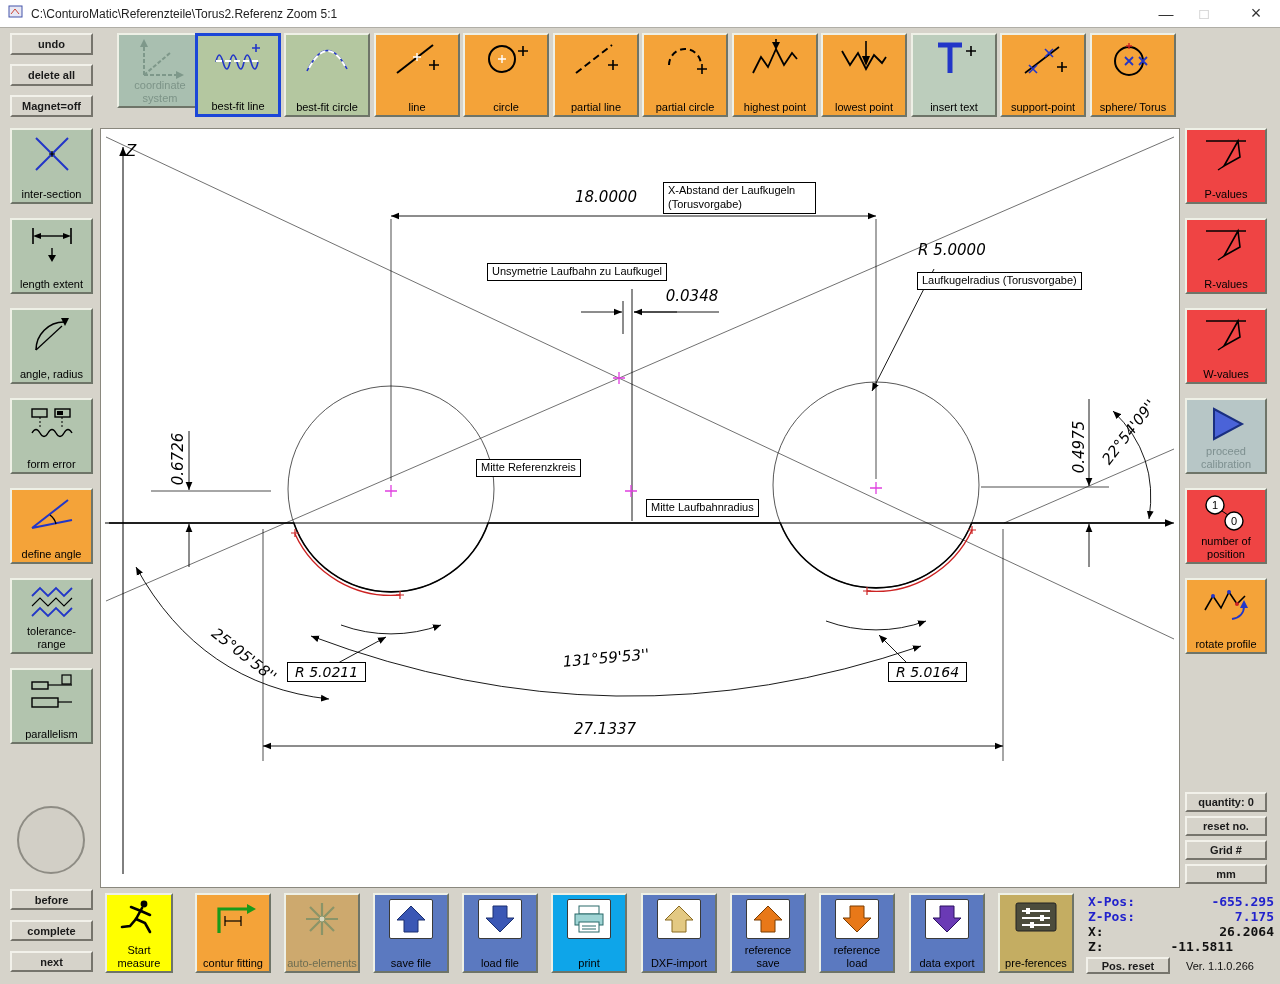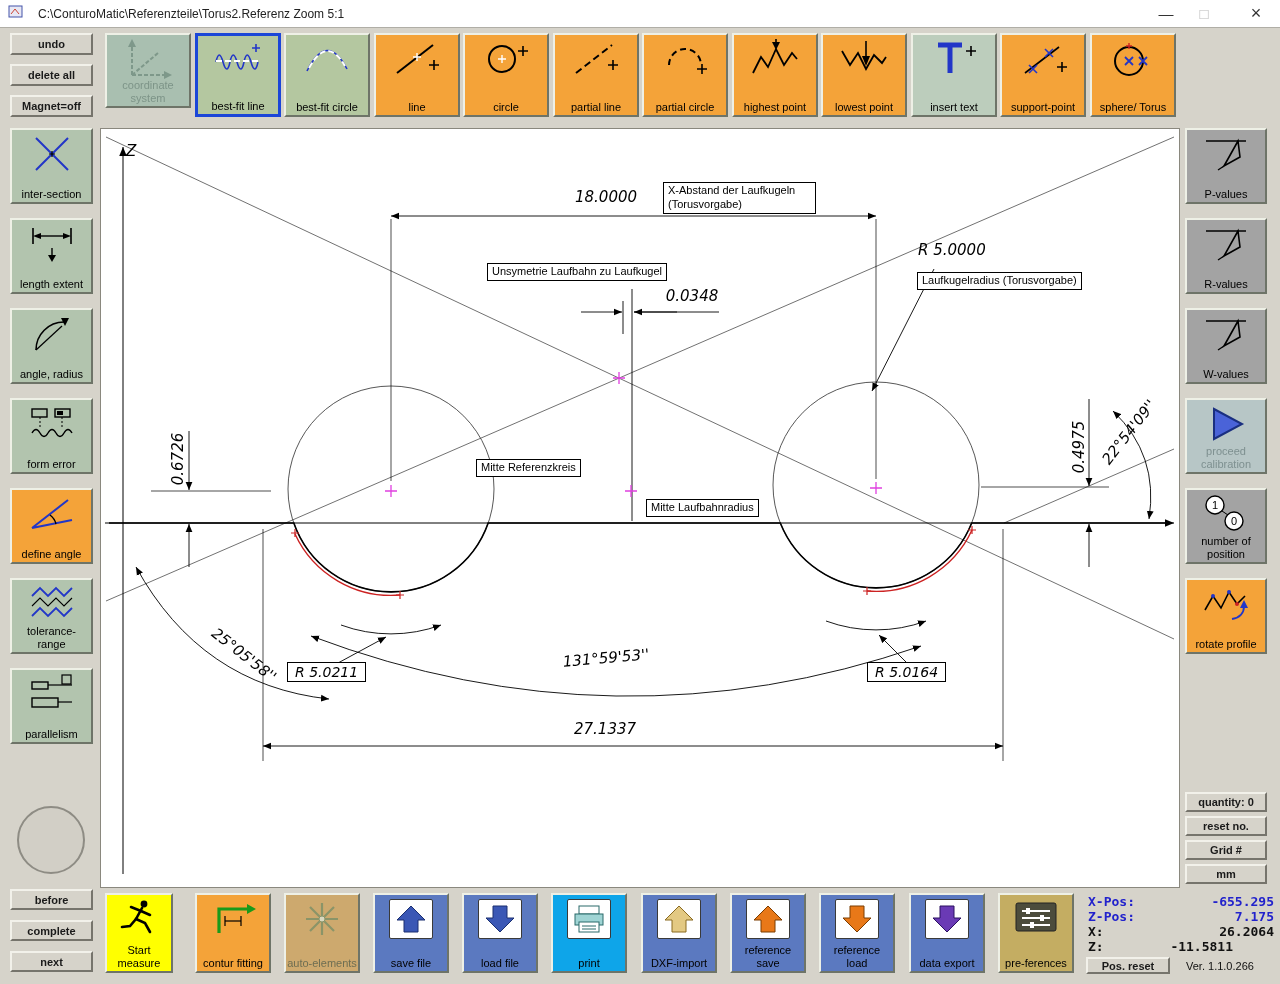--- a/index.html
+++ b/index.html
@@ -1,26 +1,26 @@
 <!DOCTYPE html>
 <html><head>
 <meta charset="utf-8">
 <style>
 *{box-sizing:border-box;margin:0;padding:0}
 html,body{width:1280px;height:984px}
 body{background:#d6d3ca;font-family:"Liberation Sans",sans-serif;position:relative;overflow:hidden}
-.titlebar{position:absolute;left:0;top:0;width:1280px;height:28px;background:#fff;border-bottom:1px solid #b0aea6;display:flex;align-items:center;padding:0 8px;gap:14px}
+.titlebar{position:absolute;left:0;top:0;width:1280px;height:28px;background:#fff;border-bottom:1px solid #b0aea6;display:flex;align-items:center;padding:0 8px;gap:7px}
 .titlebar .title{font-size:12px;color:#222}
 .winctrl{position:absolute;top:0;width:36px;height:27px;text-align:center;line-height:27px;font-size:15px;color:#333}
 .btn{position:absolute;background:#d6d3ca;border:2px solid;border-color:#f2f1ea #76746c #76746c #f2f1ea;font-weight:bold;font-size:11px;color:#1a1a1a;display:flex;align-items:center;justify-content:center;text-align:center}
 .tool{position:absolute;border:2px solid;border-color:#eef0e6 #6e7468 #6e7468 #eef0e6;display:flex;flex-direction:column;align-items:center;justify-content:space-between;padding:4px 1px 2px 1px;font-size:11px;text-align:center;line-height:1.12;color:#000}
 .tool svg{display:block}
 .sel{border:3px solid #1b46d8}
 .c-coord{background:#a9bfb0}.c-fit{background:#b4c7a0}.c-or{background:#f4a339}.c-ins{background:#bccdbc}
-.c-sage{background:#b2c4ae}.c-pr{background:#a3a3a3}.c-proc{background:#b7c6c6}
+.c-sage{background:#b2c4ae}.c-pr{background:#ef4444}.c-proc{background:#b7c6c6}
 .c-blue{background:#5b79c0}.c-yel{background:#ffff00}.c-teal{background:#0ea5e9}.c-tan{background:#cda96e}.c-pref{background:#c4ad62}
 .dis{color:#7d9488}.dis2{color:#6e6e52}.dis3{color:#7e9090}
 .iconbox{width:44px;height:40px;background:#fff;border:1px solid #3a3a3a;border-radius:2px;display:flex;align-items:center;justify-content:center}
 .canvas{position:absolute;left:100px;top:128px;width:1080px;height:760px;background:#fff;border:1px solid #8a887e}
 .canvas > svg{position:absolute;left:0;top:0}
 .dim{position:absolute;font-family:"DejaVu Sans",sans-serif;font-style:italic;font-size:15px;color:#000;white-space:nowrap}
 .dimc{text-align:center}
 .note{position:absolute;font-size:11px;background:#fff;border:1px solid #000;padding:1px 4px;line-height:1.25;color:#000;font-family:"Liberation Sans",sans-serif;white-space:nowrap}
 .notew{white-space:normal}
 .noteDim{position:absolute;font-family:"DejaVu Sans",sans-serif;font-style:italic;font-size:14px;background:#fff;border:1px solid #000;padding:1px 7px;color:#000;white-space:nowrap}
@@ -123,21 +123,21 @@
     </span>
   <span>parallelism</span>
 </div>
 
 <div class="circle-ind"></div>
 
 <div class="btn" style="left:10px;top:889px;width:83px;height:21px">before</div>
 <div class="btn" style="left:10px;top:920px;width:83px;height:21px">complete</div>
 <div class="btn" style="left:10px;top:951px;width:83px;height:21px">next</div>
 
-<div class="tool c-coord" style="left:105px;top:33px;width:86px;height:75px">
+<div class="tool c-coord" style="left:117px;top:33px;width:86px;height:75px">
   <span>
       <svg width="48" height="40" viewBox="0 0 48 40">
         <g stroke="#7e988a" stroke-width="2" fill="none" stroke-dasharray="4 2">
           <path d="M8 36 H40"></path>
           <path d="M8 36 V6"></path>
           <path d="M8 36 L34 14"></path>
         </g>
         <path d="M40 32 L48 36 L40 40 Z M4 8 L8 0 L12 8 Z" fill="#7e988a"></path>
       </svg>
     </span>
@@ -339,21 +339,21 @@
   <div class="dim" style="left:817px;top:112px">R 5.0000</div>
   <div class="note" style="left:816px;top:143px">Laufkugelradius (Torusvorgabe)</div>
   <div class="dim dimc" style="left:45px;top:321px;width:64px;transform:rotate(-90deg)">0.6726</div>
   <div class="dim dimc" style="left:946px;top:309px;width:64px;transform:rotate(-90deg)">0.4975</div>
   <div class="note" style="left:375px;top:330px">Mitte Referenzkreis</div>
   <div class="note" style="left:545px;top:370px">Mitte Laufbahnradius</div>
   <div class="dim dimc" style="left:94px;top:517px;width:98px;transform:rotate(38deg)">25°05'58''</div>
   <div class="dim dimc" style="left:447px;top:520px;width:116px;transform:rotate(-5deg)">131°59'53''</div>
   <div class="dim dimc" style="left:980px;top:294px;width:96px;transform:rotate(-52deg)">22°54'09''</div>
   <div class="noteDim" style="left:186px;top:533px">R 5.0211</div>
-  <div class="noteDim" style="left:766px;top:533px">R 5.0164</div>
+  <div class="noteDim" style="left:787px;top:533px">R 5.0164</div>
   <div class="dim dimc" style="left:444px;top:591px;width:120px">27.1337</div>
 </div>
 
 <div class="tool c-pr" style="left:1185px;top:128px;width:82px;height:76px">
   <span>
       <svg width="48" height="40" viewBox="0 0 48 40">
         <path d="M4 7 H44" stroke="#000" stroke-width="1.6"></path>
         <path d="M36 7 L22 32 L38 23 Z" stroke="#000" stroke-width="1.6" fill="none"></path>
         <path d="M22 32 L16 36" stroke="#000" stroke-width="1.4"></path>
       </svg>

